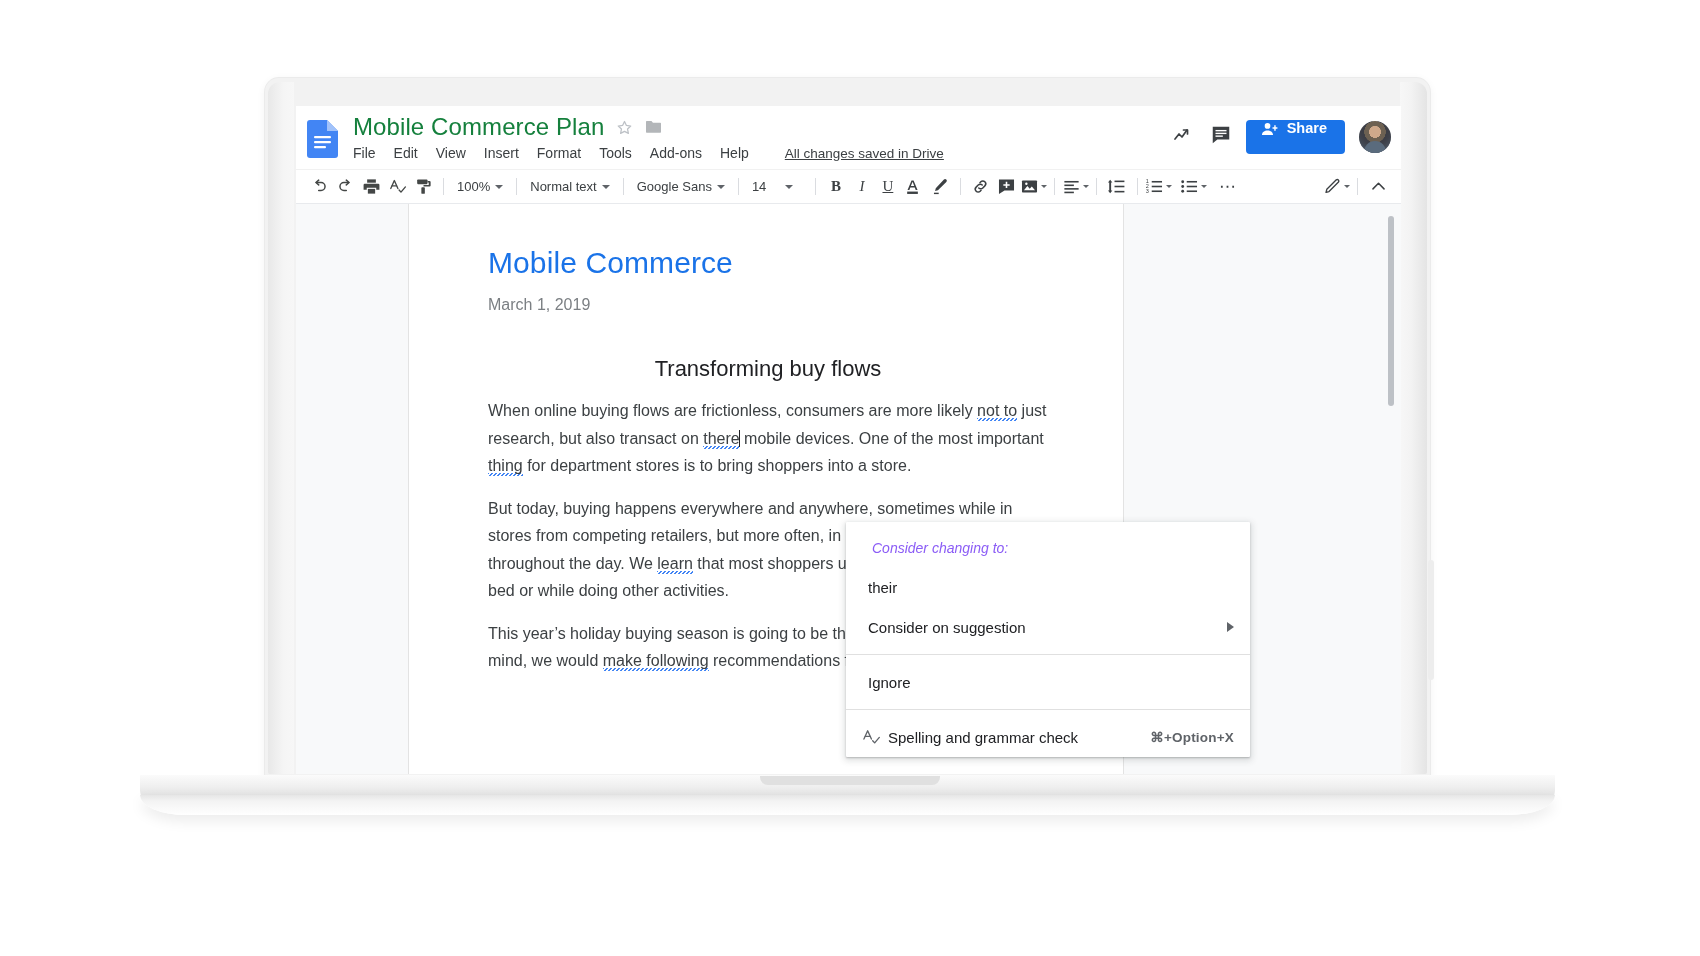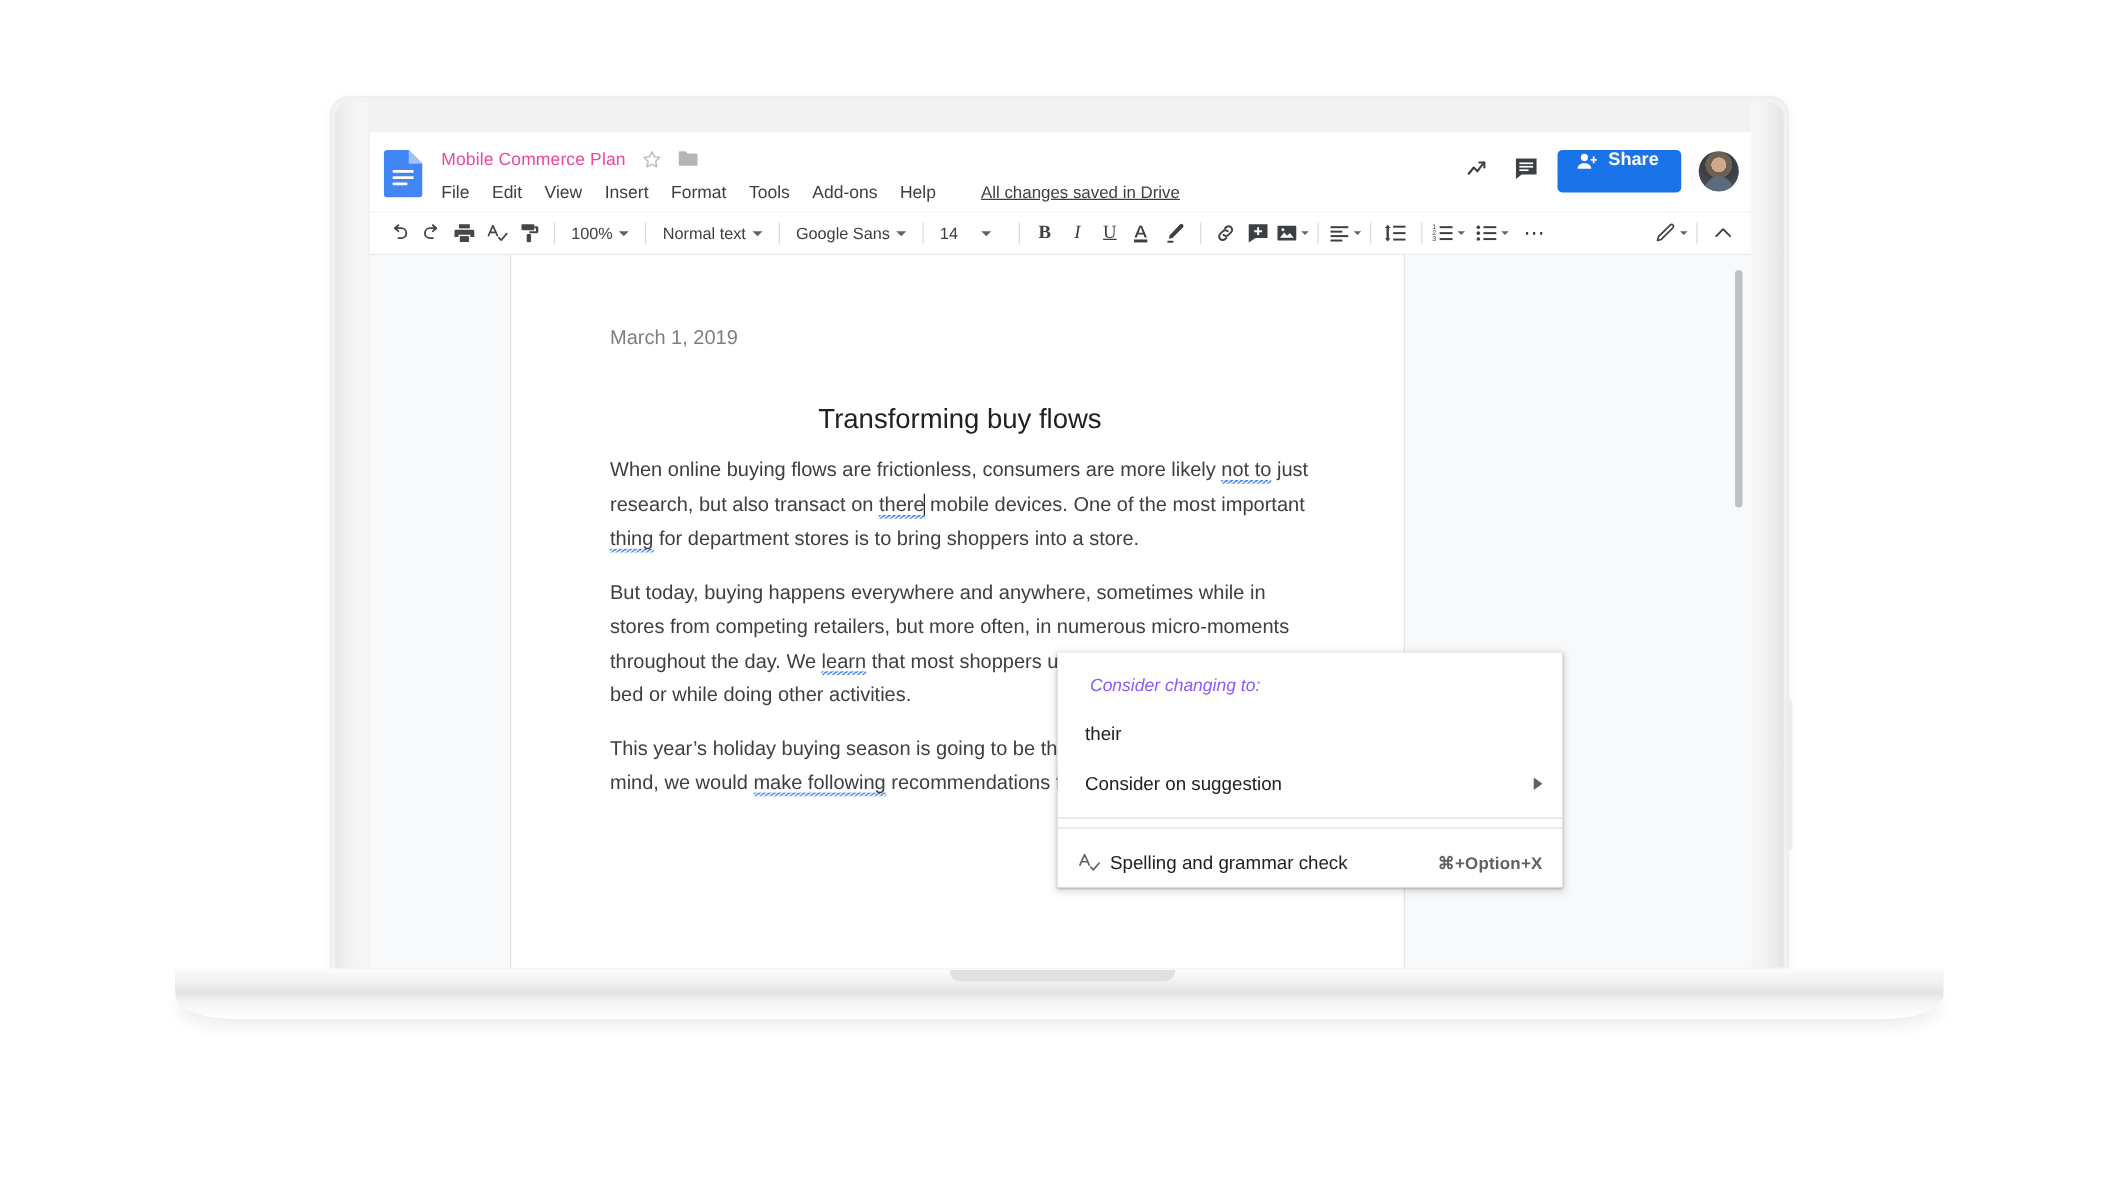--- a/index.html
+++ b/index.html
@@ -90,21 +90,21 @@
     width: 31px; height: 38px;
   }
   #title-block {
     position: absolute; left: 57px; top: 7px;
   }
   #doc-title-row {
     display: flex; align-items: center; gap: 12px;
     height: 28px;
   }
   #doc-title {
-    font-size: 14px; color: #ec4899; letter-spacing: .1px;
+    font-size: 24px; color: #15803d; letter-spacing: .1px;
     white-space: nowrap;
   }
   .header-mini-icon { width: 17px; height: 17px; display: block; }
   #menu-row {
     display: flex; align-items: center; gap: 18px;
     margin-top: 1px; height: 22px;
   }
   .menu-item {
     font-size: 14px; color: #3c4043; white-space: nowrap; cursor: default;
   }
@@ -537,20 +537,21 @@
         <svg width="19" height="19" viewBox="0 0 24 24" fill="none" stroke="#3c4043" stroke-width="1.9" stroke-linecap="round" stroke-linejoin="round">
           <path d="M5 15l7-7 7 7"></path>
         </svg>
       </div>
     </div>
 
     <div id="docs-canvas">
       <div id="page-sheet">
 
         <div id="doc-body">
+          <h1 id="doc-h1">Mobile Commerce</h1>
           <div id="doc-date">March 1, 2019</div>
           <h2 id="doc-h2">Transforming buy flows</h2>
 
           <p class="doc-p"><span>When online buying flows are frictionless, consumers are more likely </span><span class="sq">not to</span><span> just research, but also transact on </span><span class="sq">there</span><span id="text-caret"></span><span> mobile devices. One of the most important </span><span class="sq">thing</span><span> for department stores is to bring shoppers into a store.</span></p>
 
           <p class="doc-p"><span>But today, buying happens everywhere and anywhere, sometimes while in stores from competing retailers, but more often, in numerous micro-moments throughout the day. We </span><span class="sq">learn</span><span> that most shoppers use their mobile devices in bed or while doing other activities.</span></p>
 
           <p class="doc-p"><span>This year’s holiday buying season is going to be the biggest ever. With this in mind, we would </span><span class="sq">make following</span><span> recommendations for the holiday</span></p>
         </div>
       </div>
@@ -567,20 +568,23 @@
           <span class="cm-label cm-suggestion">their</span>
         </div>
 
         <div class="cm-item">
           <span class="cm-label">Consider on suggestion</span>
           <span class="cm-arrow"></span>
         </div>
 
         <div class="cm-sep"></div>
 
+        <div class="cm-item">
+          <span class="cm-label">Ignore</span>
+        </div>
 
         <div class="cm-sep"></div>
 
         <div class="cm-item with-icon">
           <span class="cm-icon">
             <svg width="20" height="20" viewBox="0 0 24 24" fill="none" stroke="#5f6368" stroke-width="1.6" stroke-linecap="round" stroke-linejoin="round">
               <path d="M3.5 14.5L8 4.5l4.5 10"></path>
                 <path d="M5.2 11.3h5.6"></path>
               <path d="M14 16.5l2.4 2.6L22 12.5"></path>
             </svg>

